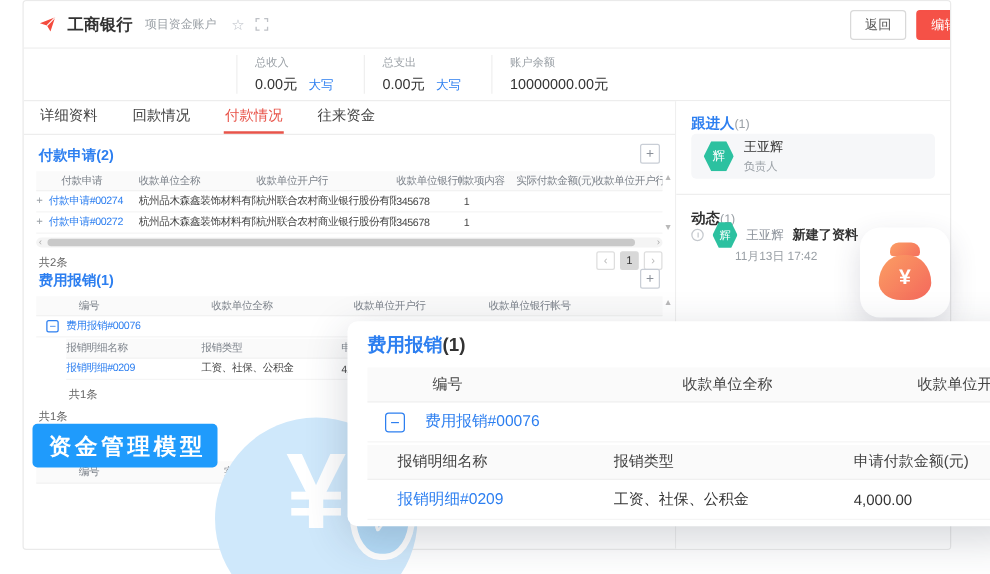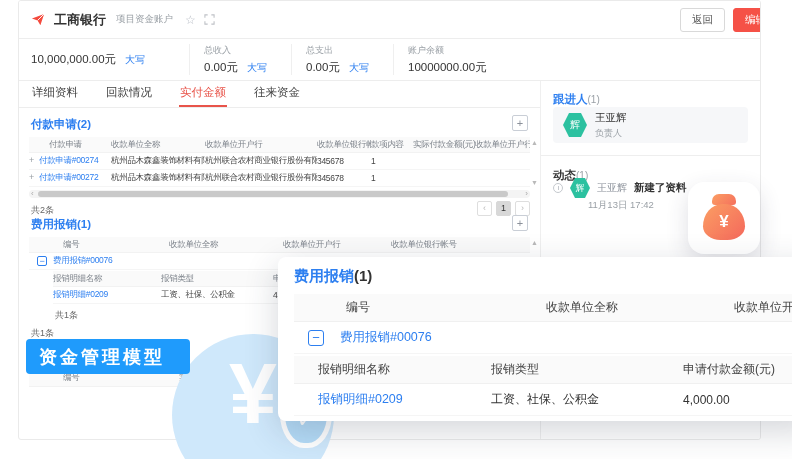--- a/index.html
+++ b/index.html
@@ -93,21 +93,21 @@
     border-radius:16px; box-shadow:0 8px 22px rgba(50,50,80,.16); z-index:4; }
   .bag-knot { position:absolute; left:24px; top:12px; width:24px; height:11px;
     background:linear-gradient(135deg,#fb9e63,#f5705d); border-radius:7px 7px 3px 3px; }
   .bag-body { position:absolute; left:15px; top:22px; width:42px; height:36px;
     background:linear-gradient(135deg,#fb9e63,#f4685c);
     border-radius:21px 21px 19px 19px / 24px 24px 15px 15px;
     display:flex; align-items:center; justify-content:center; }
   .bag-body b { color:#fff; font-size:17px; }
 
   
-  .banner { position:absolute; left:26px; top:339px; width:164px; height:35px; background:#1f9bfc;
+  .banner { position:absolute; left:26px; top:339px; width:148px; height:35px; background:#1f9bfc;
     border-radius:4px; color:#fff; font-size:18px; font-weight:bold; letter-spacing:3px;
     display:flex; align-items:center; padding-left:13px; z-index:4; }
 
   
   .wm { position:absolute; left:172px; top:334px; width:162px; height:162px; border-radius:50%;
     background:#cfe8fb; z-index:2; }
   .wm .yen { position:absolute; left:0; right:0; top:10px; text-align:center;
     font-size:86px; font-weight:bold; color:#fff; }
   .wm-shield { position:absolute; left:280px; top:392px; width:52px; height:56px; background:#b5dcf8;
     border:5px solid #fff; border-radius:12px 12px 46% 46% / 12px 12px 60% 60%;
@@ -145,41 +145,40 @@
       <path d="M1 4 V1 H4 M8 1 H11 V4 M11 8 V11 H8 M4 11 H1 V8" stroke="#8a9099" stroke-width="1.2" fill="none"></path>
     </svg>
     <span class="tb-right">
       <span class="btn btn-back">返回</span>
       <span class="btn btn-edit">编辑</span>
     </span>
   </div>
 
   <div class="summary">
     <div class="fld f-w2">
-      <div class="fld-value"><span>10,000,000.00元</span><span class="daxie">大写</span></div>
     </div>
     <div class="fld f-w3">
       <div class="fld-label">总收入</div>
       <div class="fld-value"><span>0.00元</span><span class="daxie">大写</span></div>
     </div>
     <div class="fld f-w4">
       <div class="fld-label">总支出</div>
       <div class="fld-value"><span>0.00元</span><span class="daxie">大写</span></div>
     </div>
     <div class="fld">
       <div class="fld-label">账户余额</div>
       <div class="fld-value">10000000.00元</div>
     </div>
   </div>
 
   <div class="left-panel">
     <div class="tabs">
       <span class="tab">详细资料</span>
       <span class="tab">回款情况</span>
-      <span class="tab active">实付金额</span>
+      <span class="tab active">付款情况</span>
       <span class="tab">往来资金</span>
     </div>
 
     <div class="sec-title" style="top:36px;"><span>付款申请</span><span class="cnt">(2)</span></div>
     <div class="plus-btn" style="top:34px;">+</div>
 
     <div class="grid-row t1 hdr" style="top:56px;">
       <span class="pad20">付款申请</span>
       <span>收款单位全称</span>
       <span>收款单位开户行</span>

